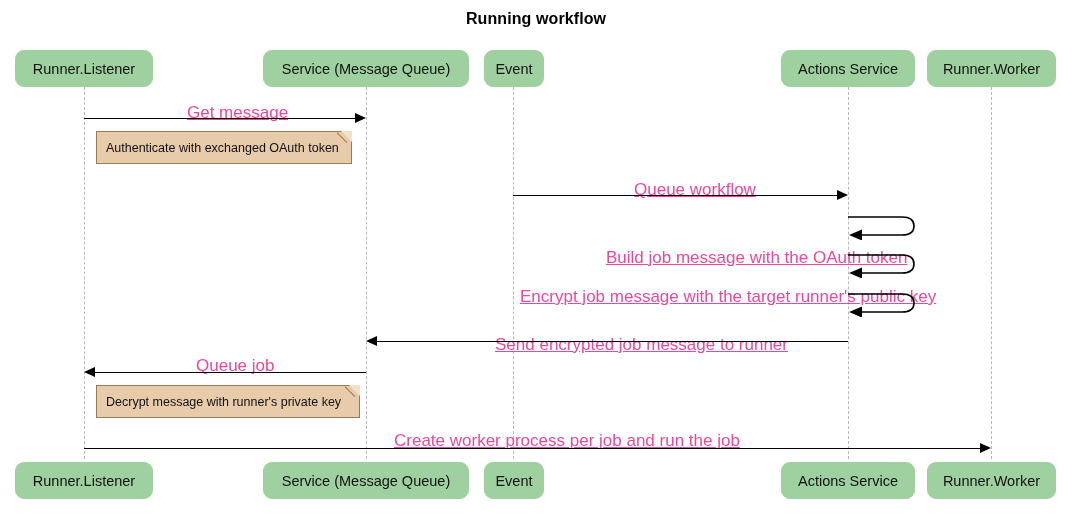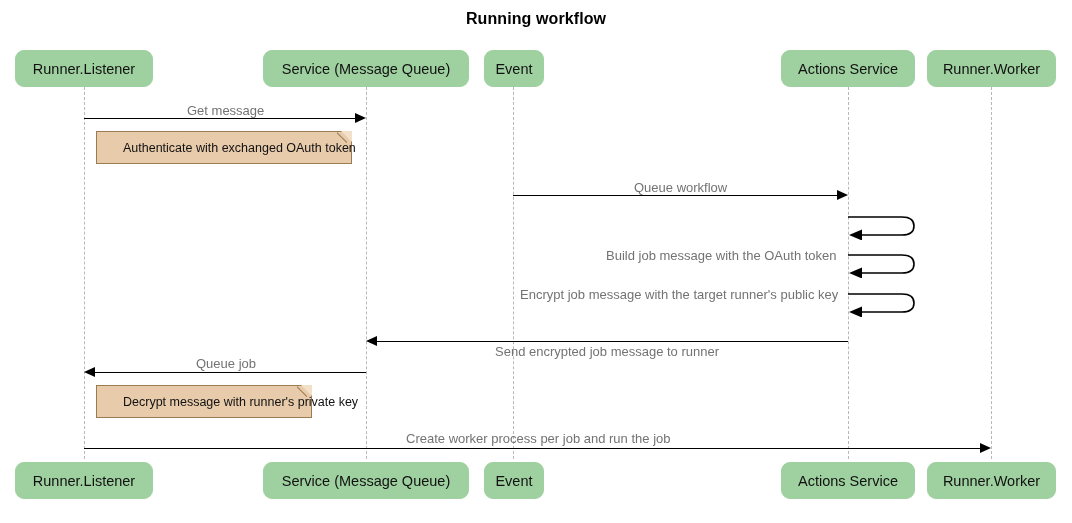--- a/index.html
+++ b/index.html
@@ -49,21 +49,21 @@
   }
   .note {
     position: absolute;
     box-sizing: border-box;
     background: #e8cbab;
     border: 1px solid #9b7b52;
     color: #111111;
     font-size: 12.5px;
     display: flex;
     align-items: center;
-    padding-left: 26px;
+    padding-left: 9px;
     height: 33px;
     white-space: nowrap;
   }
   .note-fold {
     position: absolute;
     top: -1px;
     right: -1px;
     width: 0;
     height: 0;
     border-left: 11px solid transparent;
@@ -103,23 +103,24 @@
     border-bottom: 5.5px solid transparent;
     border-left: 11px solid #000000;
   }
   .arrow-left {
     border-top: 5.5px solid transparent;
     border-bottom: 5.5px solid transparent;
     border-right: 11px solid #000000;
   }
   .msg-label {
     position: absolute;
-    font-size: 13px;
-    color: #737373;
+    font-size: 17px;
+    color: #ec4899;
     white-space: nowrap;
+    text-decoration: underline;
   }
   .selfloop {
     position: absolute;
   }
   .selfloop svg {
     display: block;
   }
 </style>
 </head>
 <body>
@@ -196,31 +197,31 @@
   </div>
 
   <div class="msg-label" style="left:520px; top:287px;">Encrypt job message with the target runner's public key</div>
   <div class="selfloop" style="left:846px; top:289px;">
     <svg width="72" height="28" viewBox="0 0 72 28">
       <path d="M 2 5 L 56 5 Q 68 5 68 14 Q 68 23 56 23 L 14 23" fill="none" stroke="#000000" stroke-width="1.6"></path>
       <polygon points="16,17.5 16,28.5 3,23 " fill="#000000"></polygon>
     </svg>
   </div>
 
-  <div class="msg-label" style="left:495px; top:344px;">Send encrypted job message to runner</div>
+  <div class="msg-label" style="left:495px; top:335px;">Send encrypted job message to runner</div>
   <div class="msg-line" style="left:377px; top:341px; width:471px;"></div>
   <div class="arrow-head arrow-left" style="left:366px; top:336px;"></div>
 
   <div class="msg-label" style="left:196px; top:356px;">Queue job</div>
   <div class="msg-line" style="left:95px; top:372px; width:271px;"></div>
   <div class="arrow-head arrow-left" style="left:84px; top:367px;"></div>
 
-  <div class="note" style="left:96px; top:385px; width:216px;">
+  <div class="note" style="left:96px; top:385px; width:264px;">
     <span>Decrypt message with runner's private key</span>
     <span class="note-fold"></span>
     <span class="note-fold-edge"></span>
   </div>
 
-  <div class="msg-label" style="left:406px; top:431px;">Create worker process per job and run the job</div>
+  <div class="msg-label" style="left:394px; top:431px;">Create worker process per job and run the job</div>
   <div class="msg-line" style="left:84px; top:448px; width:896px;"></div>
   <div class="arrow-head arrow-right" style="left:980px; top:443px;"></div>
 
 </div>
 
 </body></html>

